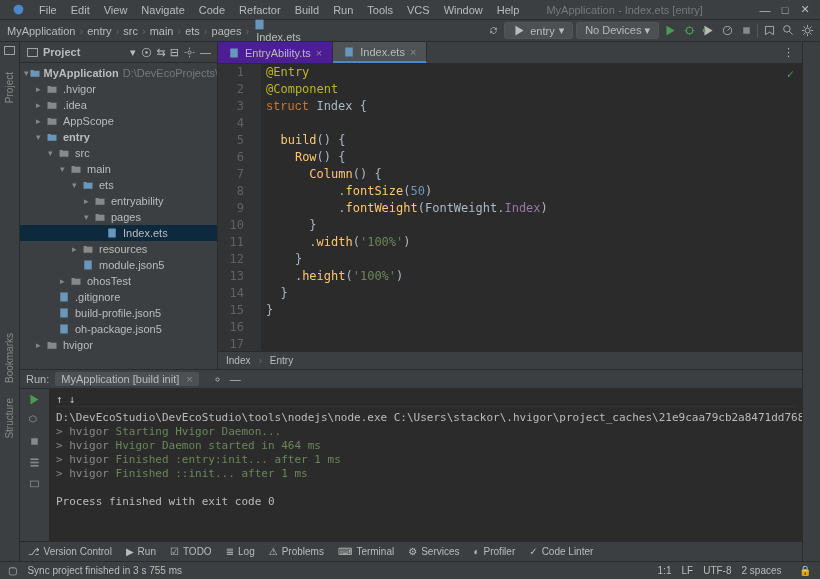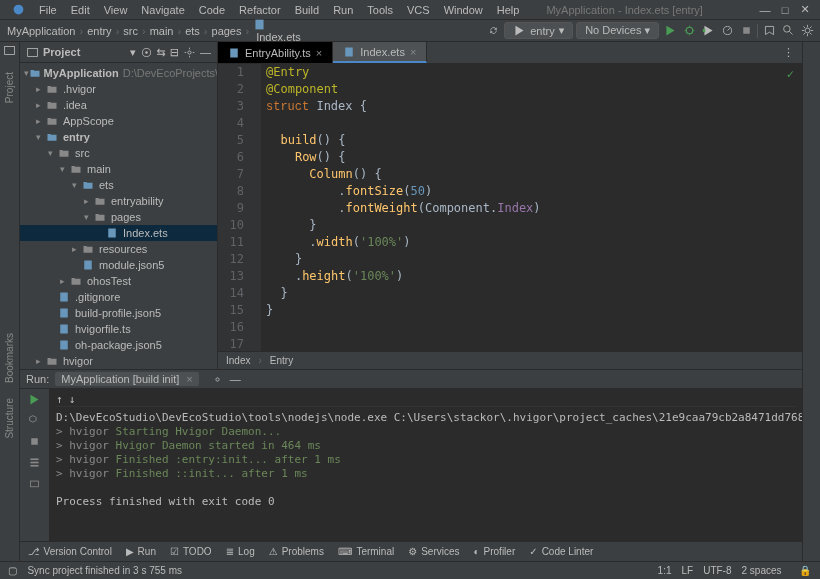--- a/index.html
+++ b/index.html
@@ -128,21 +128,21 @@
   border-bottom: 1px solid #2b2b2b;
 }
 .tab {
   display: flex;
   align-items: center;
   padding: 0 10px;
   height: 100%;
   gap: 5px;
   border-right: 1px solid #2b2b2b;
   color: #bbbbbb;
-  background: #000000;
+  background: #4c1d95;
 }
 .tab.active { background: #4e5254; border-bottom: 2px solid #4a88c7; }
 .tab .close { color: #888; cursor: pointer; }
 .tabs .spacer { flex: 1; }
 
 .code-area { flex: 1; display: flex; font-family: Consolas, monospace; font-size: 12px; overflow: auto; position: relative; }
 .check-icon { position: absolute; right: 8px; top: 3px; color: #499c54; }
 .gutter-num { width: 34px; text-align: right; padding: 0 8px 0 0; color: #606366; background: #313335; user-select: none; }
 .gutter-num div { height: 17px; line-height: 17px; }
 .fold-col { width: 10px; background: #313335; border-right: 1px solid #2b2b2b; }
@@ -517,29 +517,20 @@
               </span>
               <span class="name">build-profile.json5</span>
             </div>
             <div class="tree-row" style="padding-left: 28px;">
               <span class="arrow"></span>
               <span class="ticon">
                 <svg width="12" height="12" viewBox="0 0 16 16">
                   <rect x="3" y="2" width="10" height="12" fill="#6897bb"></rect>
                 </svg>
               </span>
-              <span class="name">hvigorfile.ts</span>
-            </div>
-            <div class="tree-row" style="padding-left: 28px;">
-              <span class="arrow"></span>
-              <span class="ticon">
-                <svg width="12" height="12" viewBox="0 0 16 16">
-                  <rect x="3" y="2" width="10" height="12" fill="#6897bb"></rect>
-                </svg>
-              </span>
               <span class="name">oh-package.json5</span>
             </div>
             <div class="tree-row" style="padding-left: 16px;">
               <span class="arrow">▸</span>
               <span class="ticon">
                 <svg width="12" height="12" viewBox="0 0 16 16">
                   <path d="M2 4h4l1 1h7v8H2z" fill="#888"></path>
                 </svg>
               </span>
               <span class="name">hvigor</span>
@@ -594,21 +585,21 @@
           <div class="fold-col"></div>
           <div class="code-lines" id="code-lines">
               <div class="line"><span class="ann">@Entry</span></div>
               <div class="line"><span class="ann">@Component</span></div>
               <div class="line"><span class="kw">struct </span><span class="nm">Index </span><span class="nm">{</span></div>
               <div class="line"><span class="nm"></span></div>
               <div class="line"><span class="nm">  </span><span class="fn">build</span><span class="nm">() {</span></div>
               <div class="line"><span class="nm">    </span><span class="fn">Row</span><span class="nm">() {</span></div>
               <div class="line"><span class="nm">      </span><span class="fn">Column</span><span class="nm">() {</span></div>
               <div class="line"><span class="nm">          .</span><span class="fn">fontSize</span><span class="nm">(</span><span class="num">50</span><span class="nm">)</span></div>
-              <div class="line"><span class="nm">          .</span><span class="fn">fontWeight</span><span class="nm">(Component.</span><span class="prop">Index</span><span class="nm">)</span></div>
+              <div class="line"><span class="nm">          .</span><span class="fn">fontWeight</span><span class="nm">(FontWeight.</span><span class="prop">Index</span><span class="nm">)</span></div>
               <div class="line"><span class="nm">      }</span></div>
               <div class="line"><span class="nm">      .</span><span class="fn">width</span><span class="nm">(</span><span class="str">'100%'</span><span class="nm">)</span></div>
               <div class="line"><span class="nm">    }</span></div>
               <div class="line"><span class="nm">    .</span><span class="fn">height</span><span class="nm">(</span><span class="str">'100%'</span><span class="nm">)</span></div>
               <div class="line"><span class="nm">  }</span></div>
               <div class="line"><span class="nm">}</span></div>
             </div>
         </div>
         <div class="breadcrumb-bottom" id="ed-crumbs">
             <span>Index</span>

